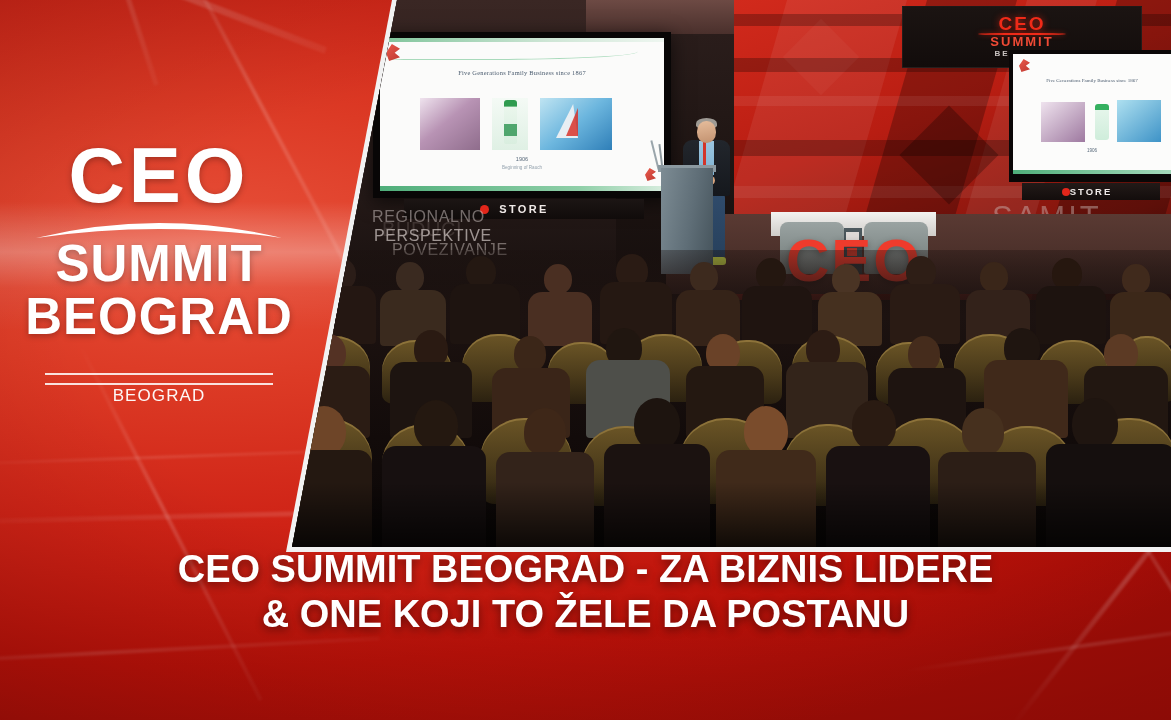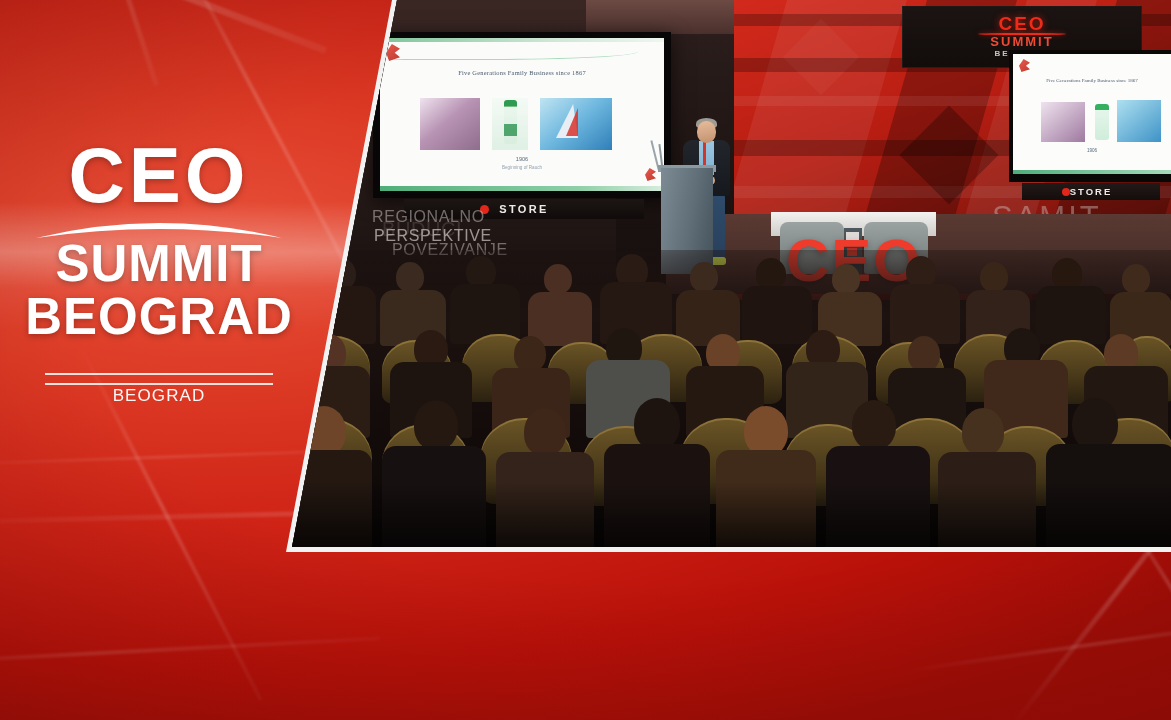--- a/index.html
+++ b/index.html
@@ -487,14 +487,18 @@
     </div>
     <div class="logo-summit">SUMMIT</div>
     <div class="logo-beograd">BEOGRAD</div>
 
     <div class="rule rule-top"></div>
     <div class="rule rule-bot"></div>
 
     <div class="venue" style="margin-top:0;">BEOGRAD</div>
   </div>
 
+  <div class="caption">
+    <div>CEO SUMMIT BEOGRAD - ZA BIZNIS LIDERE</div>
+    <div class="cap-l2">&amp; ONE KOJI TO ŽELE DA POSTANU</div>
+  </div>
 
 </div>
 
 </body></html>

